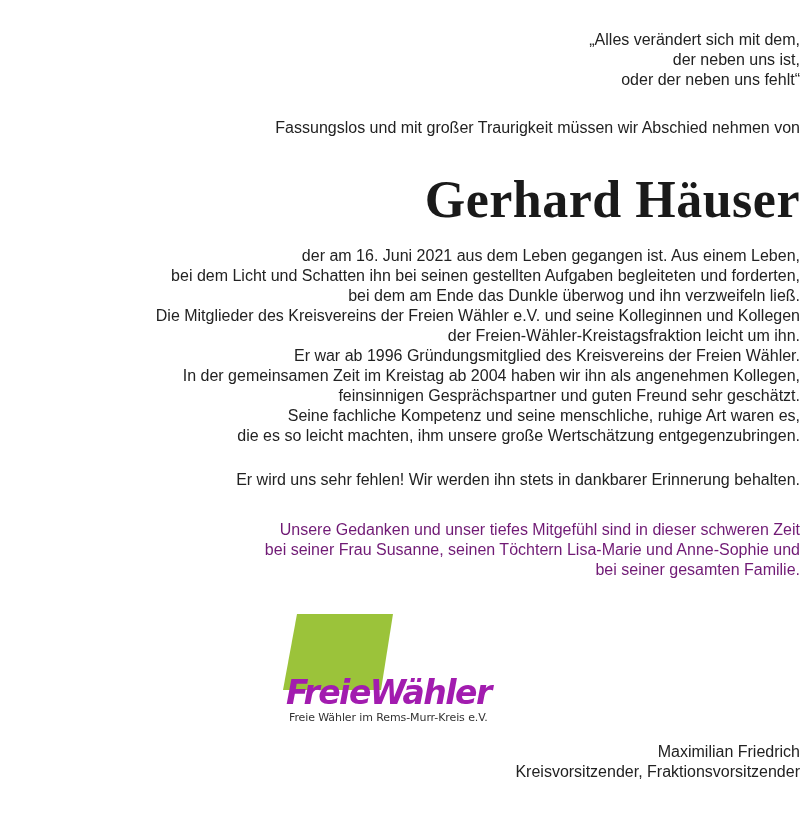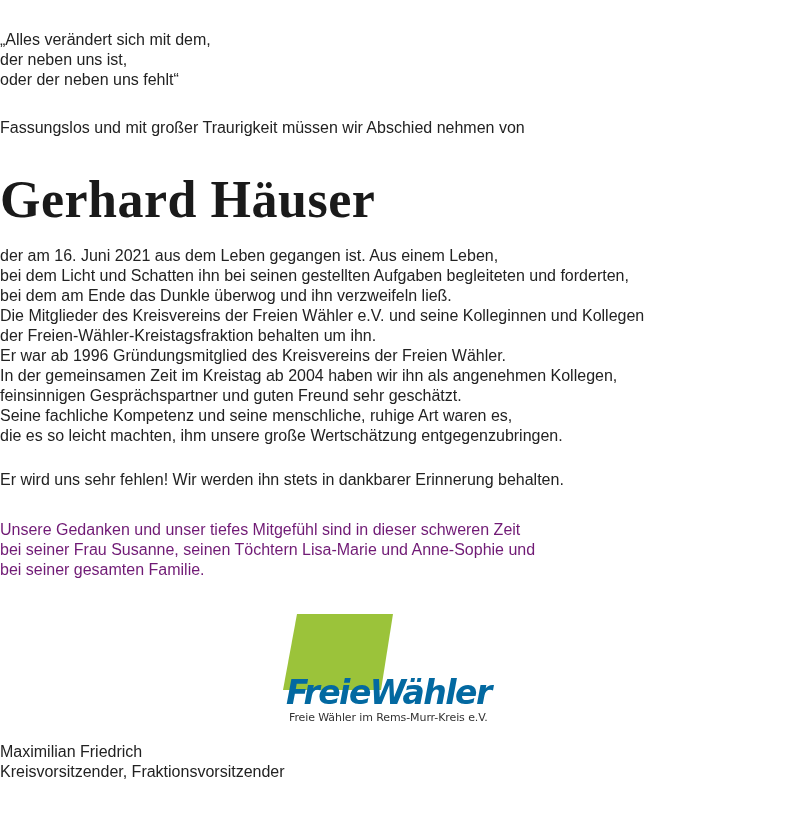--- a/index.html
+++ b/index.html
@@ -19,21 +19,21 @@
     position: absolute;
     left: 0;
     top: 0;
     width: 800px;
     height: 815px;
   }
   .block {
     position: absolute;
     left: 0;
     width: 800px;
-    text-align: left;
+    text-align: right;
   }
   .line {
     display: block;
     white-space: nowrap;
   }
   .quote {
     top: 30px;
     font-size: 16px;
     line-height: 20px;
     color: #222;
@@ -85,21 +85,21 @@
   }
   .wordmark {
     position: absolute;
     left: 6px;
     top: 65px;
     font-family: "DejaVu Sans", "Liberation Sans", sans-serif;
     font-weight: bold;
     font-style: italic;
     font-size: 33px;
     line-height: 36px;
-    color: #0369a1;
+    color: #a21caf;
     letter-spacing: -1.5px;
     white-space: nowrap;
   }
   .logo-subtitle {
     position: absolute;
     left: 9px;
     top: 102px;
     font-family: "DejaVu Sans", "Liberation Sans", sans-serif;
     font-size: 11px;
     line-height: 12px;
@@ -127,21 +127,21 @@
 
   <div class="block intro">Fassungslos und mit großer Traurigkeit müssen wir Abschied nehmen von</div>
 
   <div class="block name">Gerhard Häuser</div>
 
   <div class="block body-text">
     <span class="line">der am 16. Juni 2021 aus dem Leben gegangen ist. Aus einem Leben,</span>
     <span class="line">bei dem Licht und Schatten ihn bei seinen gestellten Aufgaben begleiteten und forderten,</span>
     <span class="line">bei dem am Ende das Dunkle überwog und ihn verzweifeln ließ.</span>
     <span class="line">Die Mitglieder des Kreisvereins der Freien Wähler e.V. und seine Kolleginnen und Kollegen</span>
-    <span class="line">der Freien-Wähler-Kreistagsfraktion behalten um ihn.</span>
+    <span class="line">der Freien-Wähler-Kreistagsfraktion leicht um ihn.</span>
     <span class="line">Er war ab 1996 Gründungsmitglied des Kreisvereins der Freien Wähler.</span>
     <span class="line">In der gemeinsamen Zeit im Kreistag ab 2004 haben wir ihn als angenehmen Kollegen,</span>
     <span class="line">feinsinnigen Gesprächspartner und guten Freund sehr geschätzt.</span>
     <span class="line">Seine fachliche Kompetenz und seine menschliche, ruhige Art waren es,</span>
     <span class="line">die es so leicht machten, ihm unsere große Wertschätzung entgegenzubringen.</span>
   </div>
 
   <div class="block closing">Er wird uns sehr fehlen! Wir werden ihn stets in dankbarer Erinnerung behalten.</div>
 
   <div class="block condolence">

